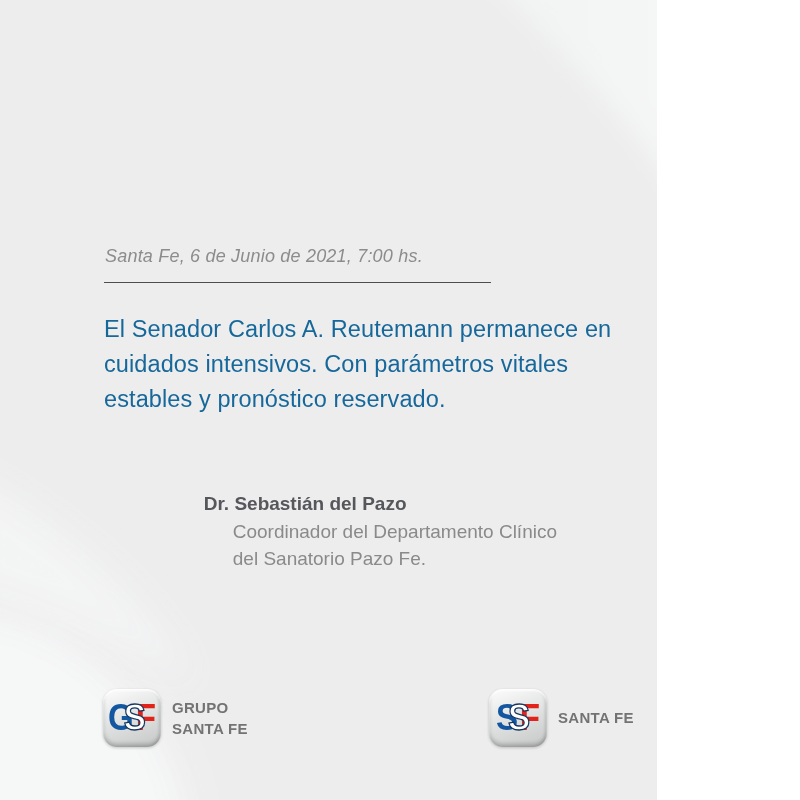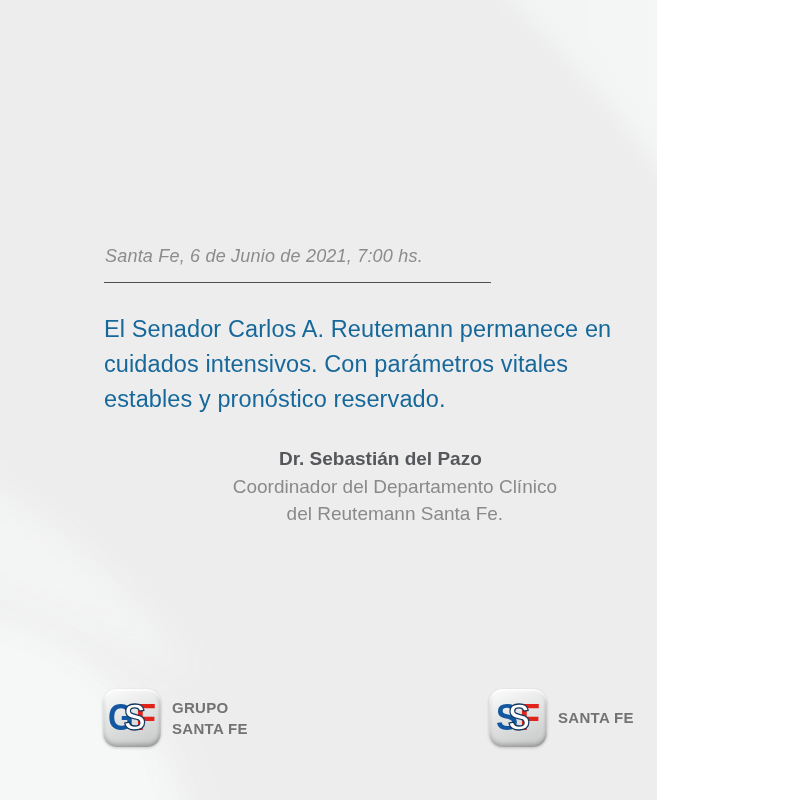--- a/index.html
+++ b/index.html
@@ -48,22 +48,22 @@
     color: #17689a;
     font-size: 23.5px;
     line-height: 35px;
     letter-spacing: 0.1px;
   }
   .message .msg-line { white-space: nowrap; }
   
   .signature {
     position: absolute;
     right: 100px;
-    top: 445px;
-    text-align: center;
+    top: 490px;
+    text-align: left;
     line-height: 27.5px;
   }
   .sig-name {
     font-size: 19px;
     font-weight: bold;
     color: #56575b;
   }
   .sig-role {
     font-size: 19px;
     color: #8a8a8b;
@@ -151,21 +151,21 @@
 
   <div class="message">
     <div class="msg-line">El Senador Carlos A. Reutemann permanece en</div>
     <div class="msg-line">cuidados intensivos. Con parámetros vitales</div>
     <div class="msg-line">estables y pronóstico reservado.</div>
   </div>
 
   <div class="signature">
     <div class="sig-name">Dr. Sebastián del Pazo</div>
     <div class="sig-role">Coordinador del Departamento Clínico</div>
-    <div class="sig-role">del Reutemann Santa Fe.</div>
+    <div class="sig-role">del Sanatorio Pazo Fe.</div>
   </div>
 
   <div class="logo logo-grupo">
     <div class="badge">
       <span class="mono">
         <span class="m m-blue">G</span>
         <span class="m m-white">S</span>
         <span class="m m-red">F</span>
       </span>
     </div>

